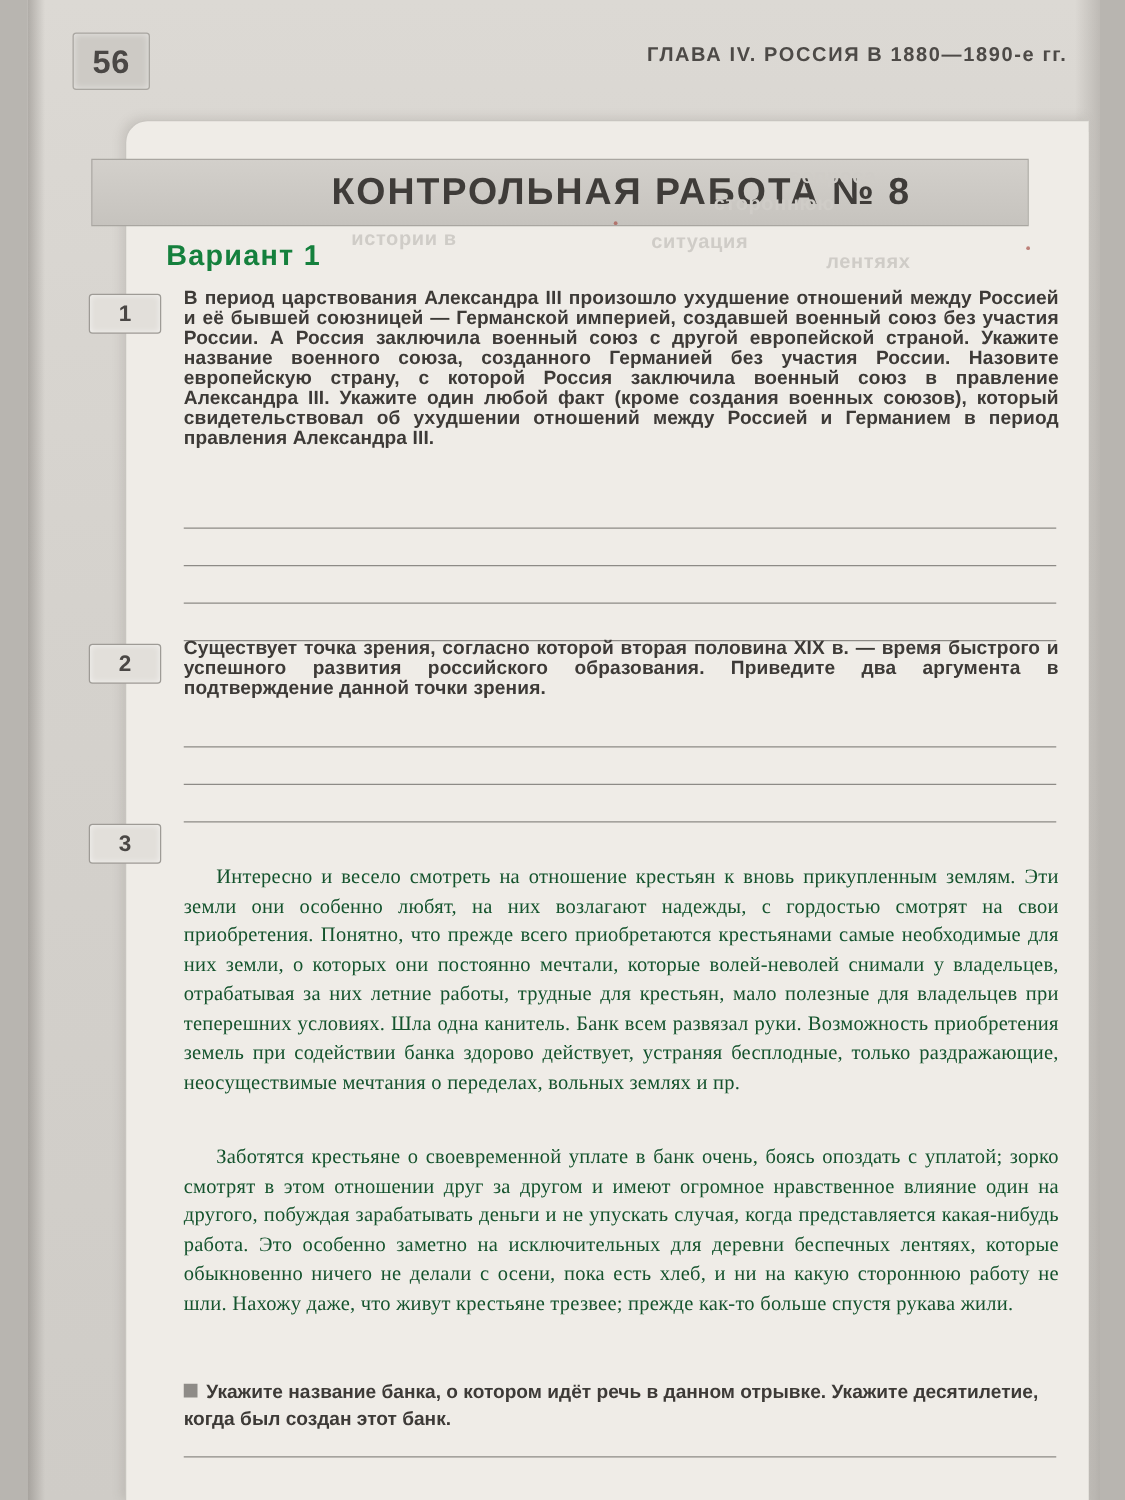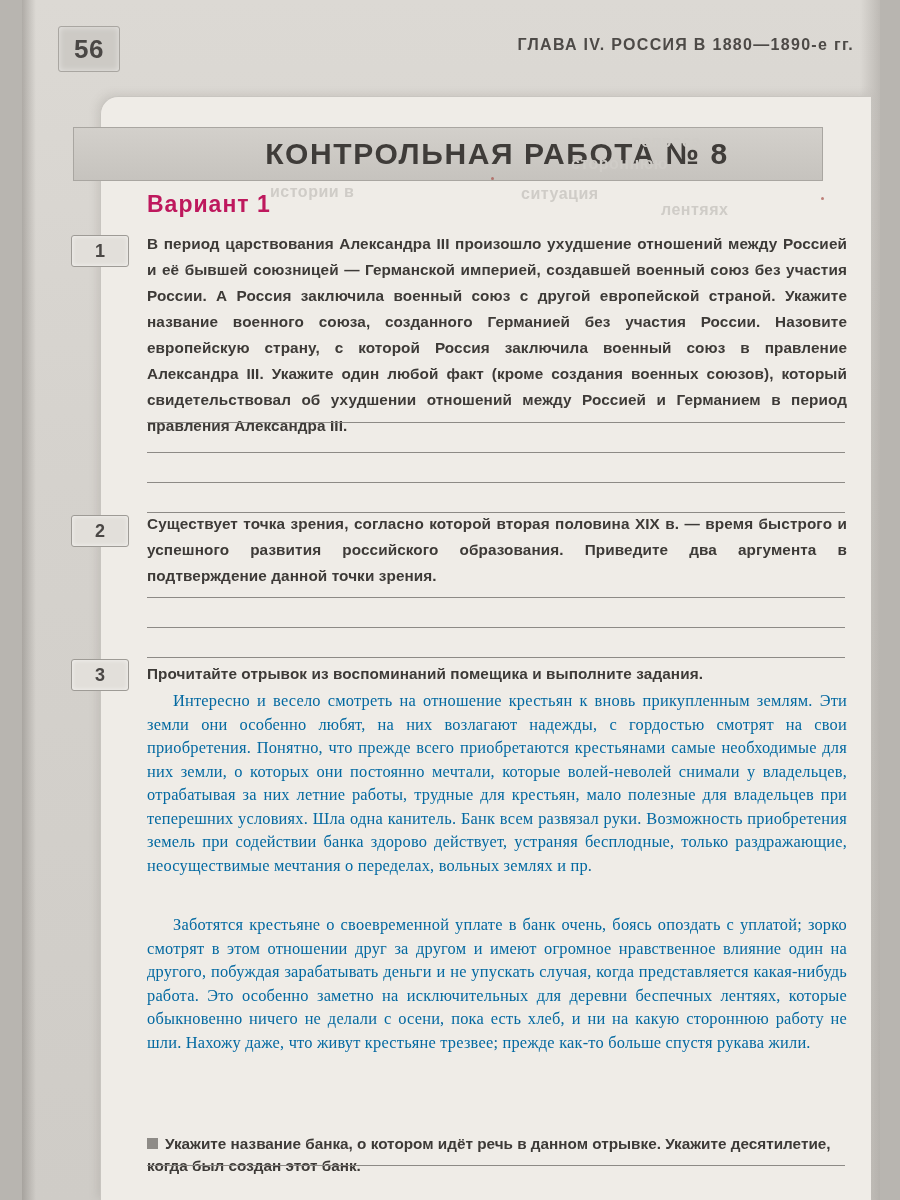--- a/index.html
+++ b/index.html
@@ -103,25 +103,25 @@
     color: #3f3c39;
     letter-spacing: 1.6px;
     display: flex;
     align-items: center;
     justify-content: center;
     white-space: nowrap;
   }
 
   .variant {
     position: absolute;
-    left: 46px;
+    left: 32px;
     top: 94px;
     font-size: 23px;
     font-weight: bold;
-    color: #be185d;
+    color: #15803d;
     letter-spacing: 1px;
     text-align: center;
   }
 
   
   .chip {
     position: absolute;
     left: -30px;
     width: 56px;
     height: 30px;
@@ -137,40 +137,40 @@
     box-shadow: inset 0 0 5px rgba(255,255,255,0.6);
   }
 
   .qtext {
     position: absolute;
     left: 46px;
     width: 700px;
     font-size: 15.3px;
     font-weight: bold;
     color: #3d3a37;
-    line-height: 26px;
+    line-height: 16px;
     text-align: justify;
     letter-spacing: 0.1px;
   }
 
   .rule {
     position: absolute;
     left: 46px;
     width: 698px;
     height: 0;
     border-top: 1px solid #8d8a86;
   }
 
   .excerpt {
     position: absolute;
     left: 46px;
     width: 700px;
     font-family: "Liberation Serif", serif;
     font-size: 16.4px;
-    color: #0369a1;
+    color: #14532d;
     line-height: 23.5px;
     text-align: justify;
     letter-spacing: 0.2px;
   }
   .excerpt p { margin: 0; text-indent: 26px; }
 
   .sub-task {
     position: absolute;
     left: 46px;
     width: 700px;
@@ -215,21 +215,21 @@
   <div class="chapter-title">ГЛАВА IV. РОССИЯ В 1880—1890-е гг.</div>
 
   <div class="card">
     <div class="banner"></div>
     <div class="banner-title">КОНТРОЛЬНАЯ РАБОТА № 8</div>
 
     <div class="variant">Вариант 1</div>
 
     <div class="faint" style="left:530px; top:36px;">вопроса</div>
     <div class="faint" style="left:470px; top:58px;">стороннюю</div>
-    <div class="faint" style="left:169px; top:86px;text-align:right;">истории в</div>
+    <div class="faint" style="left:180px; top:86px;text-align:right;">истории в</div>
     <div class="faint" style="left:420px; top:88px;">ситуация</div>
     <div class="faint" style="left:560px; top:104px;">лентяях</div>
     <div class="dot" style="left:390px; top:80px;"></div>
     <div class="dot" style="left:720px; top:100px;"></div>
 
     <div class="chip" style="top:138px;">1</div>
     <div class="qtext" style="top:134px;">В период царствования Александра III произошло ухудшение отношений между Россией и её бывшей союзницей — Германской империей, создавшей военный союз без участия России. А Россия заключила военный союз с другой европейской страной. Укажите название военного союза, созданного Германией без участия России. Назовите европейскую страну, с которой Россия заключила военный союз в правление Александра III. Укажите один любой факт (кроме создания военных союзов), который свидетельствовал об ухудшении отношений между Россией и Германием в период правления Александра III.</div>
 
     <div class="rule" style="top:325px;"></div>
     <div class="rule" style="top:355px;"></div>
@@ -237,28 +237,27 @@
     <div class="rule" style="top:415px;"></div>
 
     <div class="chip" style="top:418px;">2</div>
     <div class="qtext" style="top:414px;">Существует точка зрения, согласно которой вторая половина XIX в. — время быстрого и успешного развития российского образования. Приведите два аргумента в подтверждение данной точки зрения.</div>
 
     <div class="rule" style="top:500px;"></div>
     <div class="rule" style="top:530px;"></div>
     <div class="rule" style="top:560px;"></div>
 
     <div class="chip" style="top:562px;">3</div>
-    <div class="qtext" style="top:564px;">Прочитайте отрывок из воспоминаний помещика и выполните задания.</div>
 
     <div class="excerpt" style="top:592px;">
       <p>Интересно и весело смотреть на отношение крестьян к вновь прикупленным землям. Эти земли они особенно любят, на них возлагают надежды, с гордостью смотрят на свои приобретения. Понятно, что прежде всего приобретаются крестьянами самые необходимые для них земли, о которых они постоянно мечтали, которые волей-неволей снимали у владельцев, отрабатывая за них летние работы, трудные для крестьян, мало полезные для владельцев при теперешних условиях. Шла одна канитель. Банк всем развязал руки. Возможность приобретения земель при содействии банка здорово действует, устраняя бесплодные, только раздражающие, неосуществимые мечтания о переделах, вольных землях и пр.</p>
     </div>
     <div class="excerpt" style="top:816px;">
       <p>Заботятся крестьяне о своевременной уплате в банк очень, боясь опоздать с уплатой; зорко смотрят в этом отношении друг за другом и имеют огромное нравственное влияние один на другого, побуждая зарабатывать деньги и не упускать случая, когда представляется какая-нибудь работа. Это особенно заметно на исключительных для деревни беспечных лентяях, которые обыкновенно ничего не делали с осени, пока есть хлеб, и ни на какую стороннюю работу не шли. Нахожу даже, что живут крестьяне трезвее; прежде как-то больше спустя рукава жили.</p>
     </div>
 
-    <div class="sub-task" style="top:1036px;">
+    <div class="sub-task" style="top:1006px;">
       <span class="sq"></span><span>Укажите название банка, о котором идёт речь в данном отрывке. Укажите десятилетие, когда был создан этот банк.</span>
     </div>
 
     <div class="rule" style="top:1068px;"></div>
   </div>
 </div>
 
 </body></html>

